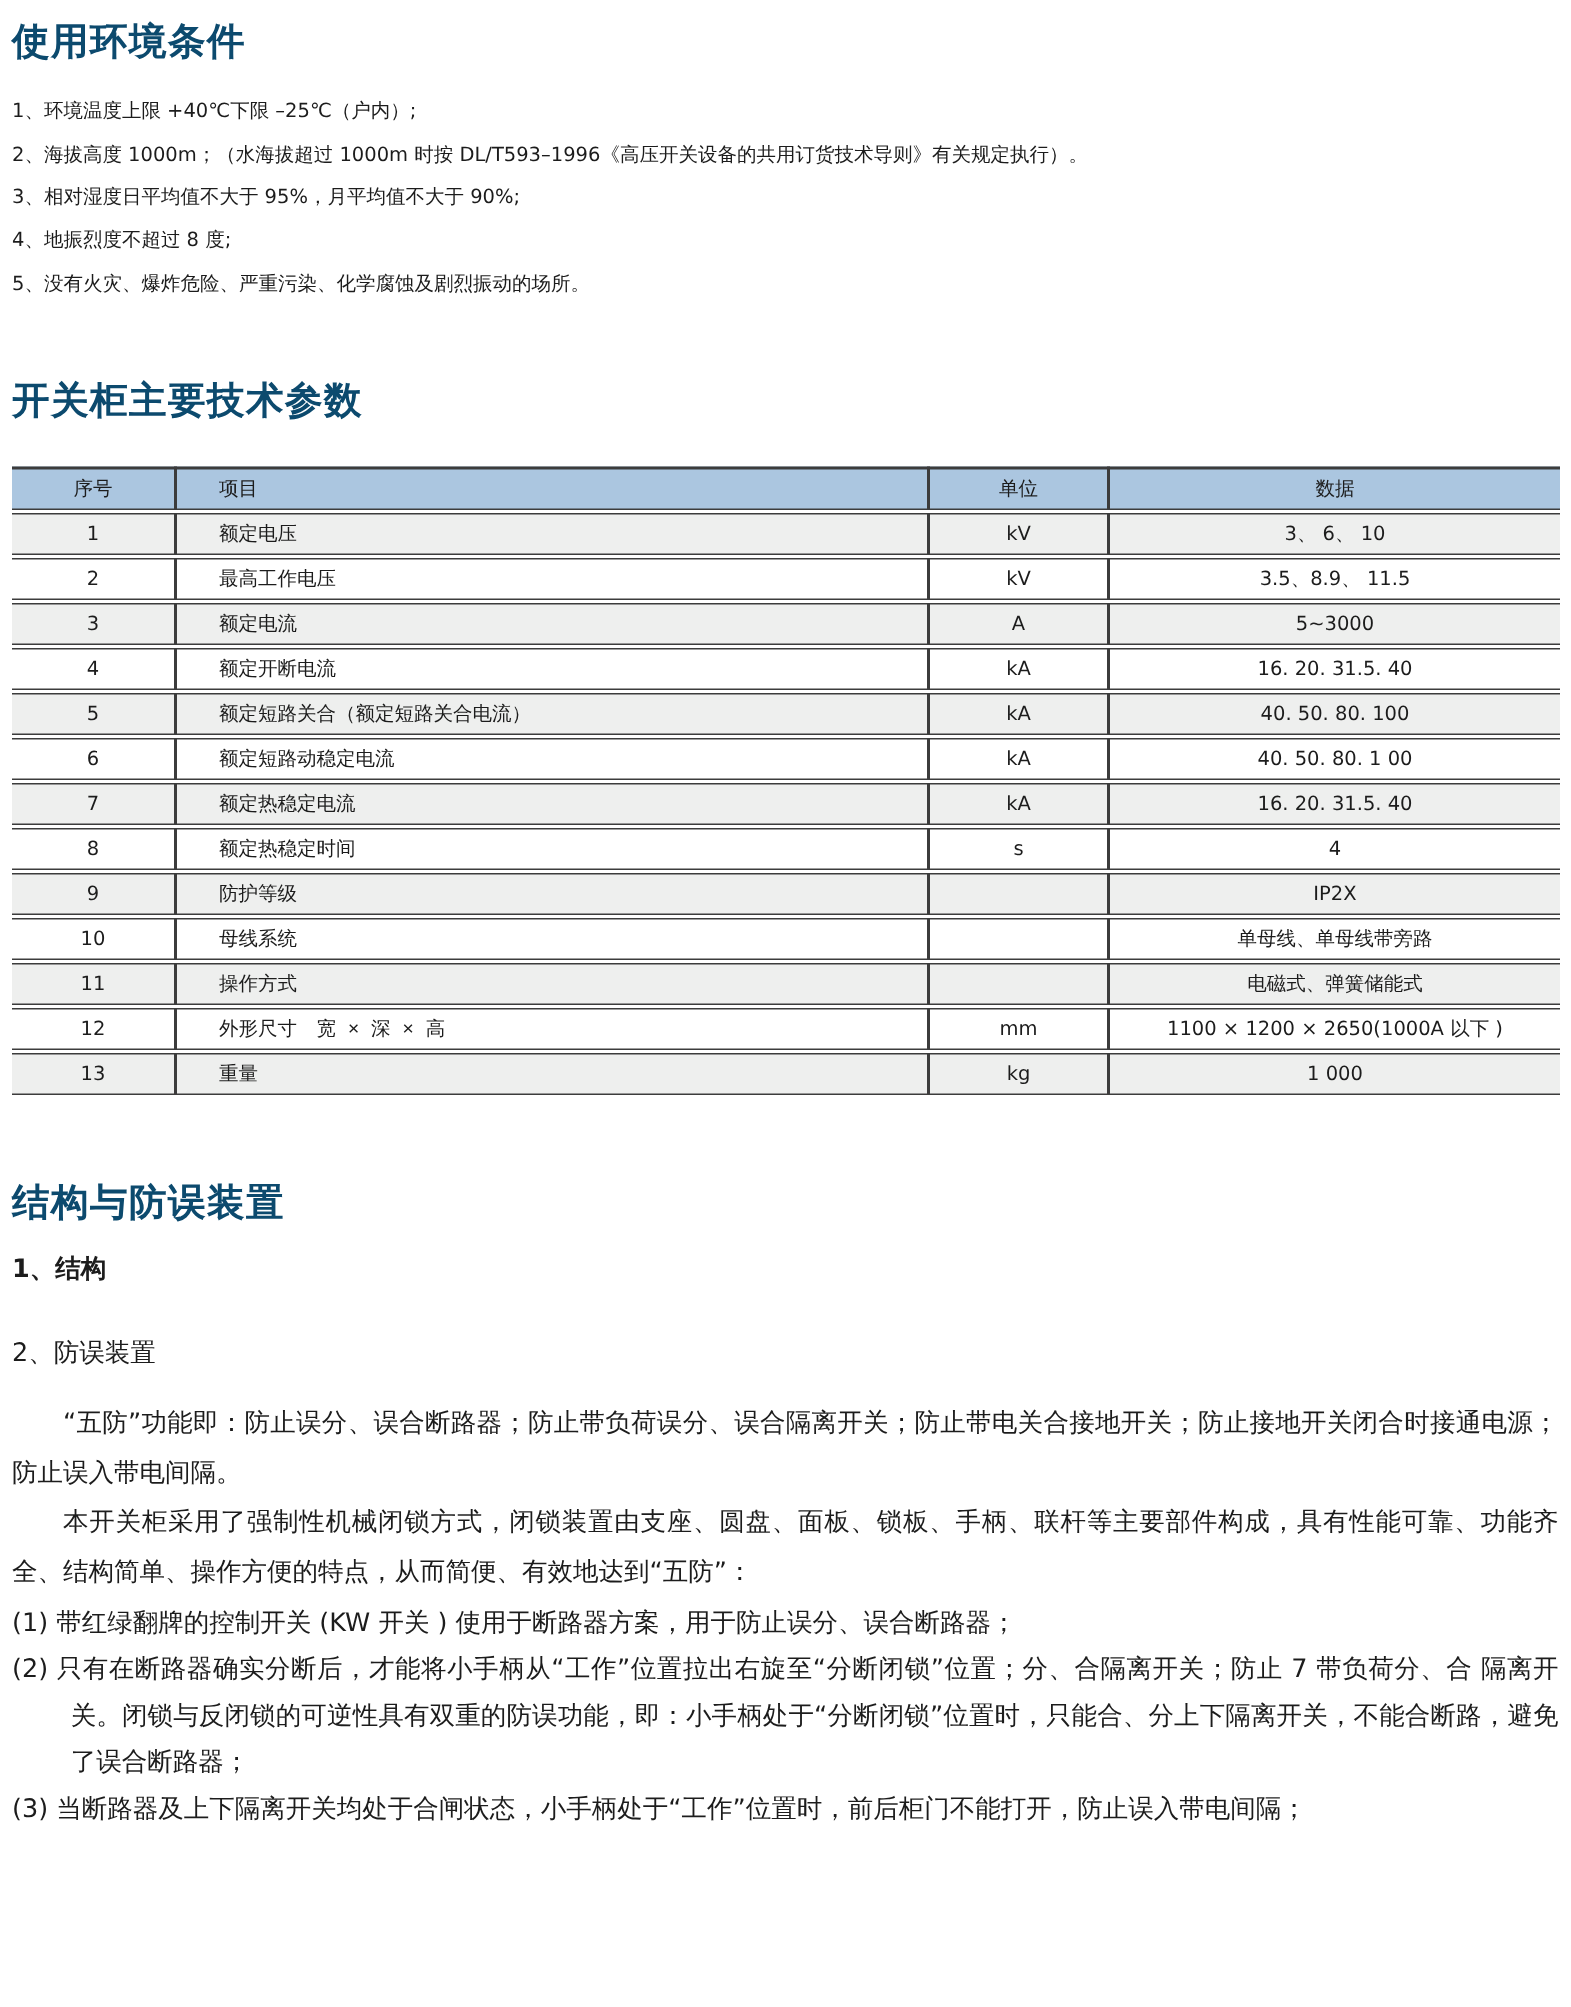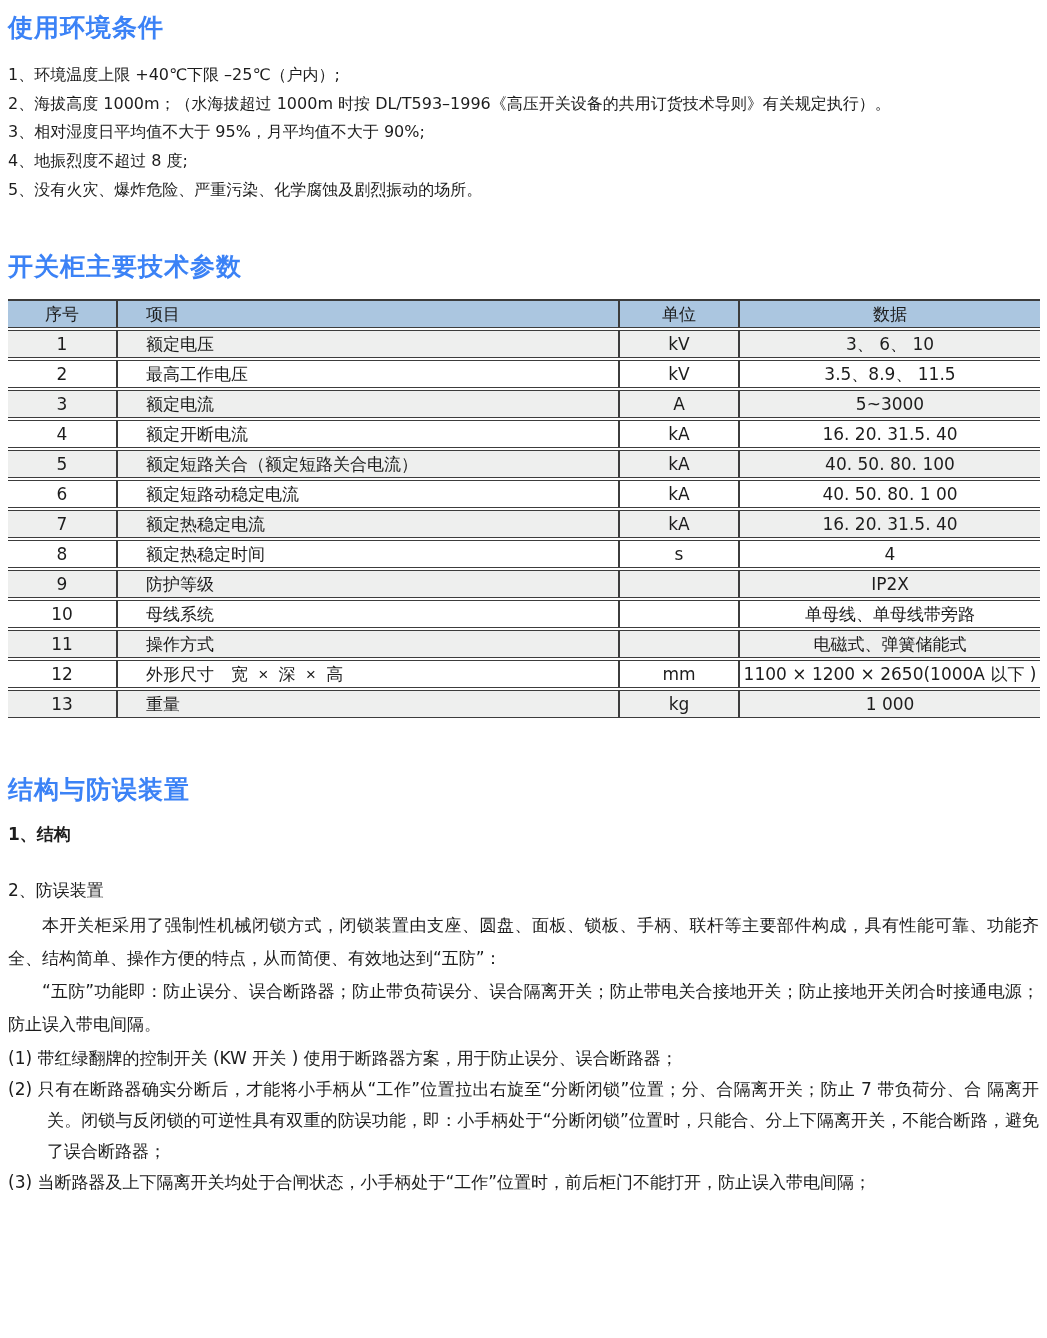--- a/index.html
+++ b/index.html
@@ -5,45 +5,45 @@
   html,body { margin:0; padding:0; background:#ffffff; }
   body {
     width:1047px;
     font-family:"DejaVu Sans", sans-serif;
     color:#1c1c1c;
     -webkit-font-smoothing:antialiased;
   }
   .page { padding:14px 8px 20px 8px; }
 
   .sec-title {
-    color:#3b82f6;
+    color:#0c4a6e;
     font-size:25px;
     font-weight:bold;
     letter-spacing:1px;
     margin:0;
     line-height:1.15;
   }
   #env-title { margin-bottom:18px; }
   #params-title { margin-top:48px; }
   #structure-title { margin-top:56px; margin-bottom:14px; }
 
   .env-list p {
     margin:0;
-    font-size:16px;
+    font-size:13px;
     line-height:28.8px;
     white-space:nowrap;
   }
 
   table.params {
     width:1032px;
     table-layout:fixed;
     border-collapse:separate;
     border-spacing:0 2px;
-    margin-top:16px;
-    font-size:17px;
+    margin-top:28px;
+    font-size:13px;
   }
   table.params th, table.params td {
     height:26px;
     padding:0;
     border-top:1.5px solid #3c3c3c;
     border-bottom:1.5px solid #3c3c3c;
     font-weight:normal;
     overflow:hidden;
     white-space:nowrap;
   }
@@ -53,21 +53,21 @@
   .c2 { width:472px; text-align:left; padding-left:28px !important; border-right:2px solid #3c3c3c !important;font-family:Liberation Mono, monospace; }
   .c3 { width:118px; text-align:center; border-right:2px solid #3c3c3c !important; }
   .c4 { text-align:center; }
 
   .subhead {
     margin:0;
     font-size:17px;
     line-height:30px;
   }
   #sub-structure { margin-top:2px; margin-bottom:0;font-weight:bold; }
-  #sub-interlock { margin-top:26px; margin-bottom:4px; }
+  #sub-interlock { margin-top:26px; margin-bottom:16px; }
 
   .body-text {
     margin:0;
     font-size:17px;
     line-height:33px;
     text-align:justify;
   }
   .indent { text-indent:2em; }
 
   .numlist { margin-top:2px; }
@@ -186,22 +186,22 @@
         <td class="c4">1 000</td>
       </tr>
     </tbody>
   </table>
 
   <h2 class="sec-title" id="structure-title">结构与防误装置</h2>
 
   <p class="subhead" id="sub-structure">1、结构</p>
 
   <p class="subhead" id="sub-interlock">2、防误装置</p>
+  <p class="body-text indent">“五防”功能即：防止误分、误合断路器；防止带负荷误分、误合隔离开关；防止带电关合接地开关；防止接地开关闭合时接通电源；防止误入带电间隔。</p>
   <p class="body-text indent">本开关柜采用了强制性机械闭锁方式，闭锁装置由支座、圆盘、面板、锁板、手柄、联杆等主要部件构成，具有性能可靠、功能齐全、结构简单、操作方便的特点，从而简便、有效地达到“五防”：</p>
-  <p class="body-text indent">“五防”功能即：防止误分、误合断路器；防止带负荷误分、误合隔离开关；防止带电关合接地开关；防止接地开关闭合时接通电源；防止误入带电间隔。</p>
 
   <div class="numlist">
     <p>(1) 带红绿翻牌的控制开关 (KW 开关 ) 使用于断路器方案，用于防止误分、误合断路器；</p>
     <p>(2) 只有在断路器确实分断后，才能将小手柄从“工作”位置拉出右旋至“分断闭锁”位置；分、合隔离开关；防止 7 带负荷分、合 隔离开关。闭锁与反闭锁的可逆性具有双重的防误功能，即：小手柄处于“分断闭锁”位置时，只能合、分上下隔离开关，不能合断路，避免了误合断路器；</p>
     <p>(3) 当断路器及上下隔离开关均处于合闸状态，小手柄处于“工作”位置时，前后柜门不能打开，防止误入带电间隔；</p>
 
   </div>
 
 </div>
 

